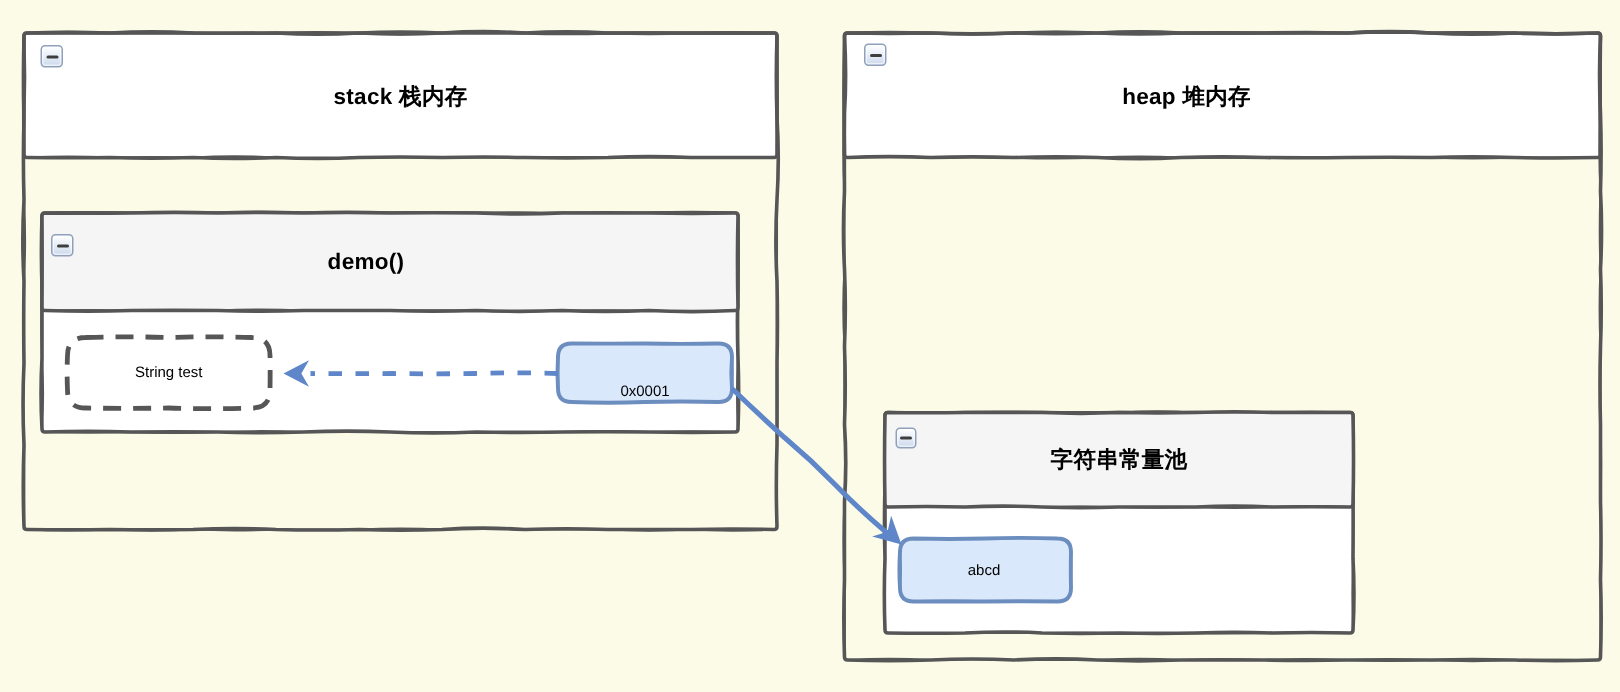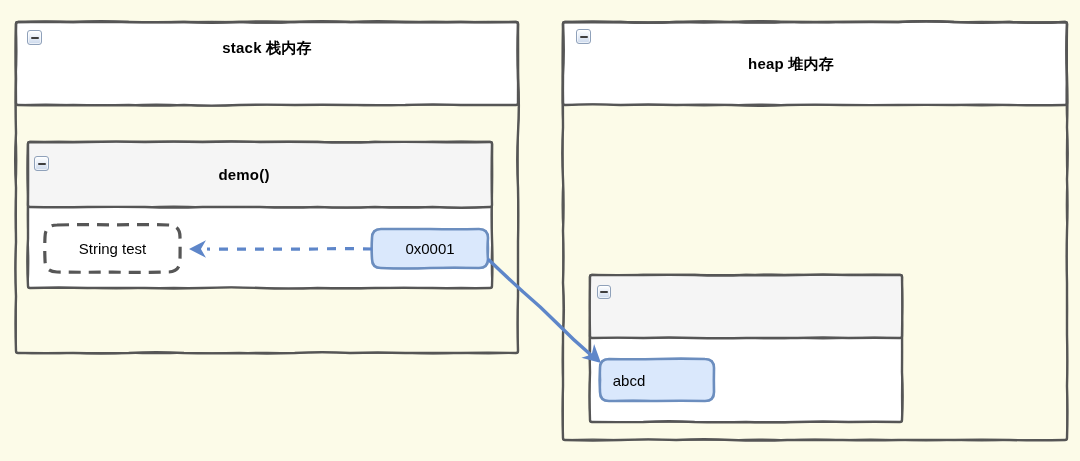--- a/index.html
+++ b/index.html
@@ -2,21 +2,21 @@
 <html><head>
 <meta charset="utf-8">
 <style>
   html,body{margin:0;padding:0;background:#FCFBE8;}
   #stage{position:relative;width:1080px;height:461px;overflow:hidden;
          font-family:"Liberation Sans",sans-serif;background:#FCFBE8;}
   #sketch{position:absolute;left:0;top:0;}
   .ctitle{position:absolute;display:flex;align-items:center;justify-content:center;
           font-weight:bold;font-size:15px;color:#000;letter-spacing:.2px;}
   .nlabel{position:absolute;display:flex;align-items:center;justify-content:center;
-          font-size:15px;color:#000;}
+          font-size:10px;color:#000;}
   .collapse{position:absolute;width:15px;height:15px;box-sizing:border-box;
             border:1px solid #8fa1ba;border-radius:3px;
             background:linear-gradient(#feffff 0%,#e9eff8 45%,#ccd9ec 100%);
             display:flex;align-items:center;justify-content:center;
             box-shadow:0 0 0 1px rgba(255,255,255,.6) inset;cursor:pointer;}
   .collapse .minus{display:block;width:8px;height:2px;background:#3e3e3e;border-radius:1px;}
 </style>
 </head>
 <body style="background: rgb(252, 251, 232);">
 
@@ -42,27 +42,28 @@
       <path d="M381 229 Q405.5 229.1 430.0 229.0 Q454.5 229.5 479.0 229.0 Q488 229 488 238 Q487.1 248.5 488.0 259.0 Q488 268 479 268 Q454.5 267.4 430.0 268.0 Q405.5 269.1 381.0 268.0 Q372 268 372 259 Q371.3 248.5 372.0 238.0 Q372 229 381 229 Z" fill="#DAE8FC" stroke="#6C8EBF" stroke-width="2.6" stroke-linecap="round" stroke-linejoin="round"></path>
       <path d="M381 229 Q405.5 228.7 430.0 229.0 Q454.5 228.5 479.0 229.0 Q488 229 488 238 Q488.9 248.5 488.0 259.0 Q488 268 479 268 Q454.5 266.9 430.0 268.0 Q405.5 268.9 381.0 268.0 Q372 268 372 259 Q372.1 248.5 372.0 238.0 Q372 229 381 229 Z" fill="none" stroke="#6C8EBF" stroke-width="1.6" stroke-linecap="round" stroke-linejoin="round"></path>
       <path d="M609 359 Q633.0 359.6 657.0 359.0 Q681.0 358.2 705.0 359.0 Q714 359 714 368 Q713.7 380.0 714.0 392.0 Q714 401 705 401 Q681.0 400.6 657.0 401.0 Q633.0 401.0 609.0 401.0 Q600 401 600 392 Q599.2 380.0 600.0 368.0 Q600 359 609 359 Z" fill="#DAE8FC" stroke="#6C8EBF" stroke-width="2.6" stroke-linecap="round" stroke-linejoin="round"></path>
       <path d="M609 359 Q633.0 359.1 657.0 359.0 Q681.0 358.5 705.0 359.0 Q714 359 714 368 Q714.3 380.0 714.0 392.0 Q714 401 705 401 Q681.0 400.7 657.0 401.0 Q633.0 399.8 609.0 401.0 Q600 401 600 392 Q601.1 380.0 600.0 368.0 Q600 359 609 359 Z" fill="none" stroke="#6C8EBF" stroke-width="1.6" stroke-linecap="round" stroke-linejoin="round"></path>
       <path d="M372 249 Q344.5 248.2 317.0 249.0 Q289.5 249.4 262.0 249.0 Q234.5 249.3 207.0 249.0 " fill="none" stroke="#5E86C9" stroke-width="3.2" stroke-linecap="butt" stroke-linejoin="round" stroke-dasharray="9 9"></path>
       <path d="M189.0 249.0 L206.0 240.2 L200.9 249.0 L206.0 257.8 Z" fill="#5E86C9"></path>
       <path d="M489 260 Q505.7 276.1 523.0 291.7 Q540.8 306.7 557.0 323.3 Q573.2 340.0 591.0 355.0 " fill="none" stroke="#5E86C9" stroke-width="3.4" stroke-linecap="round" stroke-linejoin="round"></path>
       <path d="M601.0 363.0 L581.4 357.7 L591.7 354.5 L594.1 343.9 Z" fill="#5E86C9"></path>
     </svg>
 
-  <div class="ctitle" style="left:16px;top:16px;width:502px;height:65px">stack 栈内存</div>
+  <div class="ctitle" style="left:16px;top:32px;width:502px;height:65px">stack 栈内存</div>
   <div class="ctitle" style="left:28px;top:142px;width:432px;height:65px">demo()</div>
   <div class="ctitle" style="left:539px;top:24px;width:504px;height:81px">heap 堆内存</div>
+  <div class="ctitle" style="left:590px;top:275px;width:312px;height:63px">字符串常量池</div>
 
   <div class="nlabel" style="left:45px;top:225px;width:135px;height:47px">String test</div>
-  <div class="nlabel" style="left:372px;top:229px;width:116px;height:39px">0x0001</div>
-  <div class="nlabel" style="left:581px;top:359px;width:96px;height:42px">abcd</div>
+  <div class="nlabel" style="left:372px;top:242px;width:116px;height:39px">0x0001</div>
+  <div class="nlabel" style="left:608px;top:359px;width:96px;height:42px">abcd</div>
 
   <div class="collapse" style="left:27px;top:30px">
     <span class="minus"></span>
     </div>
   <div class="collapse" style="left:34px;top:156px">
     <span class="minus"></span>
     </div>
   <div class="collapse" style="left:576px;top:29px">
     <span class="minus"></span>
     </div>

